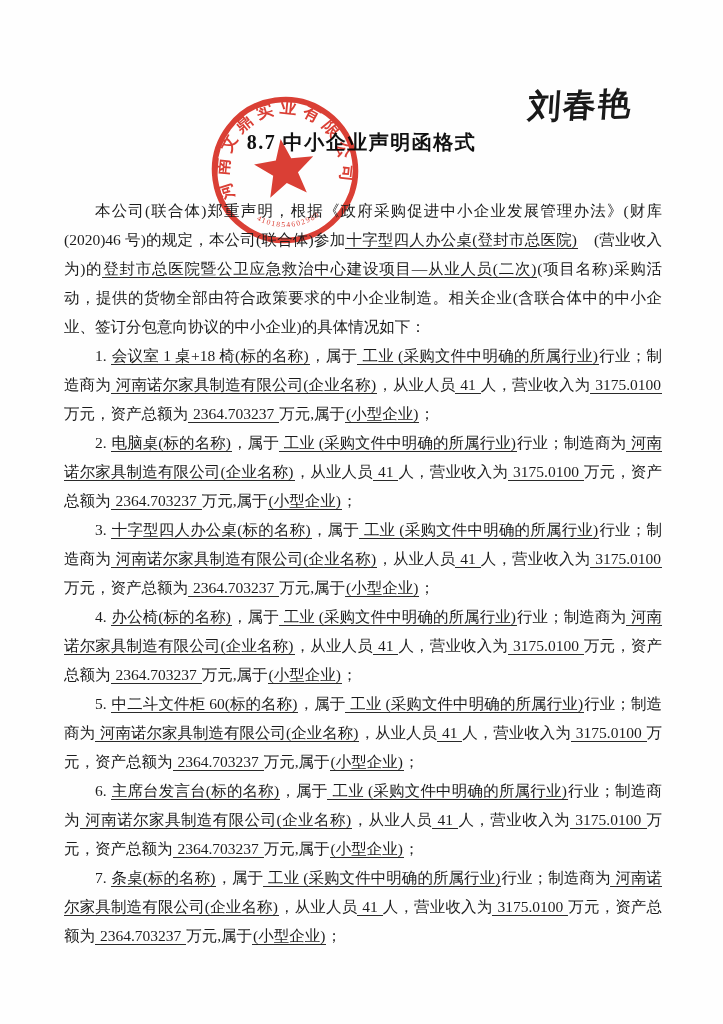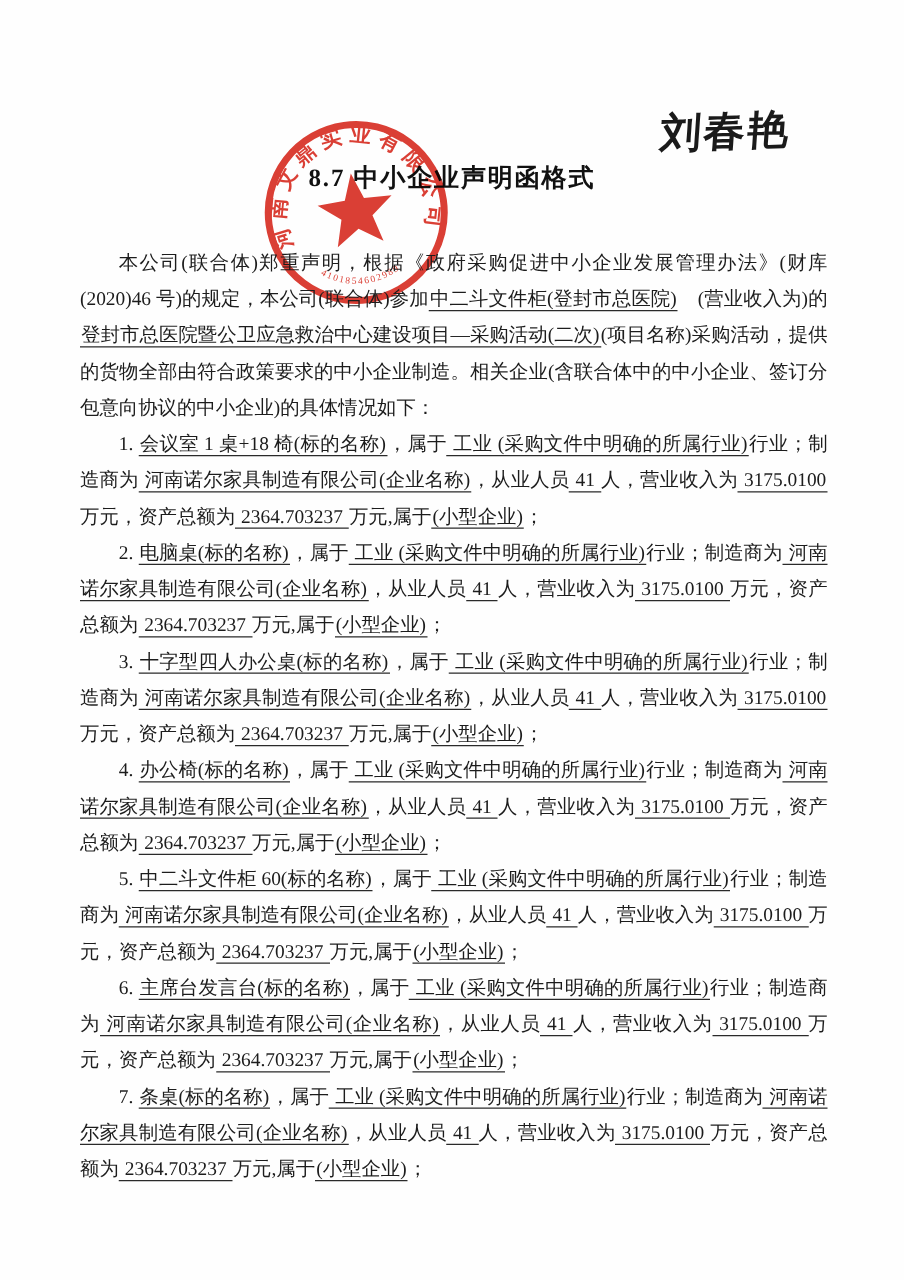--- a/index.html
+++ b/index.html
@@ -57,21 +57,21 @@
     <path d="M0,-31 L7.64,-10.52 L29.48,-9.58 L12.36,4.02 L18.22,25.08 L0,13 L-18.22,25.08 L-12.36,4.02 L-29.48,-9.58 L-7.64,-10.52 Z" fill="#d93025"></path>
     <text font-size="16.5" font-weight="bold" letter-spacing="5.5">
       <textPath href="#ringPath" startOffset="4">河南文鼎实业有限公司</textPath>
     </text>
     <text font-size="7.5" letter-spacing="1.4">
       <textPath href="#numPath" startOffset="7">4101854602989</textPath>
     </text>
   </svg>
 
   <div class="body-text">
-      <p class="para"><span>本公司(联合体)郑重声明，根据《政府采购促进中小企业发展管理办法》(财库(2020)46 号)的规定，本公司(联合体)参加</span><span class="u">中二斗文件柜(登封市总医院)</span><span>　(营业收入为)的</span><span class="u">登封市总医院暨公卫应急救治中心建设项目—采购活动(二次)</span><span>(项目名称)采购活动，提供的货物全部由符合政策要求的中小企业制造。相关企业(含联合体中的中小企业、签订分包意向协议的中小企业)的具体情况如下：</span></p>
+      <p class="para"><span>本公司(联合体)郑重声明，根据《政府采购促进中小企业发展管理办法》(财库(2020)46 号)的规定，本公司(联合体)参加</span><span class="u">十字型四人办公桌(登封市总医院)</span><span>　(营业收入为)的</span><span class="u">登封市总医院暨公卫应急救治中心建设项目—从业人员(二次)</span><span>(项目名称)采购活动，提供的货物全部由符合政策要求的中小企业制造。相关企业(含联合体中的中小企业、签订分包意向协议的中小企业)的具体情况如下：</span></p>
       <p class="para"><span>1. </span><span class="u">会议室 1 桌+18 椅(标的名称)</span><span>，属于</span><span class="u"> 工业 (采购文件中明确的所属行业)</span><span>行业；制造商为</span><span class="u"> 河南诺尔家具制造有限公司(企业名称)</span><span>，从业人员</span><span class="u"> 41 </span><span>人，营业收入为</span><span class="u"> 3175.0100 </span><span>万元，资产总额为</span><span class="u"> 2364.703237 </span><span>万元,属于</span><span class="u">(小型企业)</span><span>；</span></p>
       <p class="para"><span>2. </span><span class="u">电脑桌(标的名称)</span><span>，属于</span><span class="u"> 工业 (采购文件中明确的所属行业)</span><span>行业；制造商为</span><span class="u"> 河南诺尔家具制造有限公司(企业名称)</span><span>，从业人员</span><span class="u"> 41 </span><span>人，营业收入为</span><span class="u"> 3175.0100 </span><span>万元，资产总额为</span><span class="u"> 2364.703237 </span><span>万元,属于</span><span class="u">(小型企业)</span><span>；</span></p>
       <p class="para"><span>3. </span><span class="u">十字型四人办公桌(标的名称)</span><span>，属于</span><span class="u"> 工业 (采购文件中明确的所属行业)</span><span>行业；制造商为</span><span class="u"> 河南诺尔家具制造有限公司(企业名称)</span><span>，从业人员</span><span class="u"> 41 </span><span>人，营业收入为</span><span class="u"> 3175.0100 </span><span>万元，资产总额为</span><span class="u"> 2364.703237 </span><span>万元,属于</span><span class="u">(小型企业)</span><span>；</span></p>
       <p class="para"><span>4. </span><span class="u">办公椅(标的名称)</span><span>，属于</span><span class="u"> 工业 (采购文件中明确的所属行业)</span><span>行业；制造商为</span><span class="u"> 河南诺尔家具制造有限公司(企业名称)</span><span>，从业人员</span><span class="u"> 41 </span><span>人，营业收入为</span><span class="u"> 3175.0100 </span><span>万元，资产总额为</span><span class="u"> 2364.703237 </span><span>万元,属于</span><span class="u">(小型企业)</span><span>；</span></p>
       <p class="para"><span>5. </span><span class="u">中二斗文件柜 60(标的名称)</span><span>，属于</span><span class="u"> 工业 (采购文件中明确的所属行业)</span><span>行业；制造商为</span><span class="u"> 河南诺尔家具制造有限公司(企业名称)</span><span>，从业人员</span><span class="u"> 41 </span><span>人，营业收入为</span><span class="u"> 3175.0100 </span><span>万元，资产总额为</span><span class="u"> 2364.703237 </span><span>万元,属于</span><span class="u">(小型企业)</span><span>；</span></p>
       <p class="para"><span>6. </span><span class="u">主席台发言台(标的名称)</span><span>，属于</span><span class="u"> 工业 (采购文件中明确的所属行业)</span><span>行业；制造商为</span><span class="u"> 河南诺尔家具制造有限公司(企业名称)</span><span>，从业人员</span><span class="u"> 41 </span><span>人，营业收入为</span><span class="u"> 3175.0100 </span><span>万元，资产总额为</span><span class="u"> 2364.703237 </span><span>万元,属于</span><span class="u">(小型企业)</span><span>；</span></p>
       <p class="para"><span>7. </span><span class="u">条桌(标的名称)</span><span>，属于</span><span class="u"> 工业 (采购文件中明确的所属行业)</span><span>行业；制造商为</span><span class="u"> 河南诺尔家具制造有限公司(企业名称)</span><span>，从业人员</span><span class="u"> 41 </span><span>人，营业收入为</span><span class="u"> 3175.0100 </span><span>万元，资产总额为</span><span class="u"> 2364.703237 </span><span>万元,属于</span><span class="u">(小型企业)</span><span>；</span></p>
     </div>
 
 </div>

